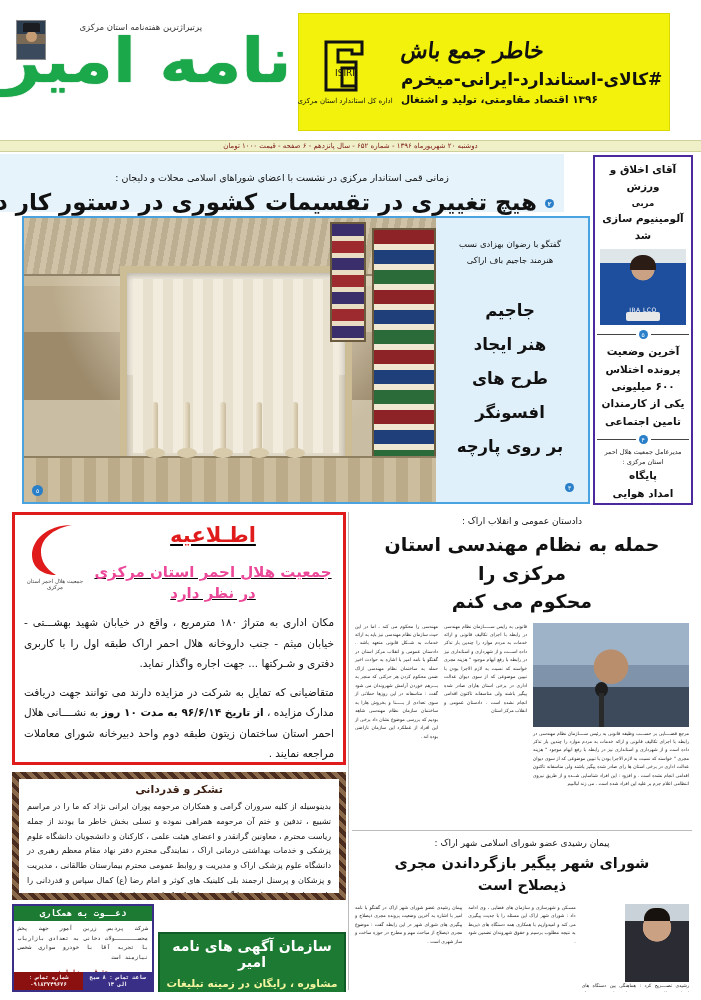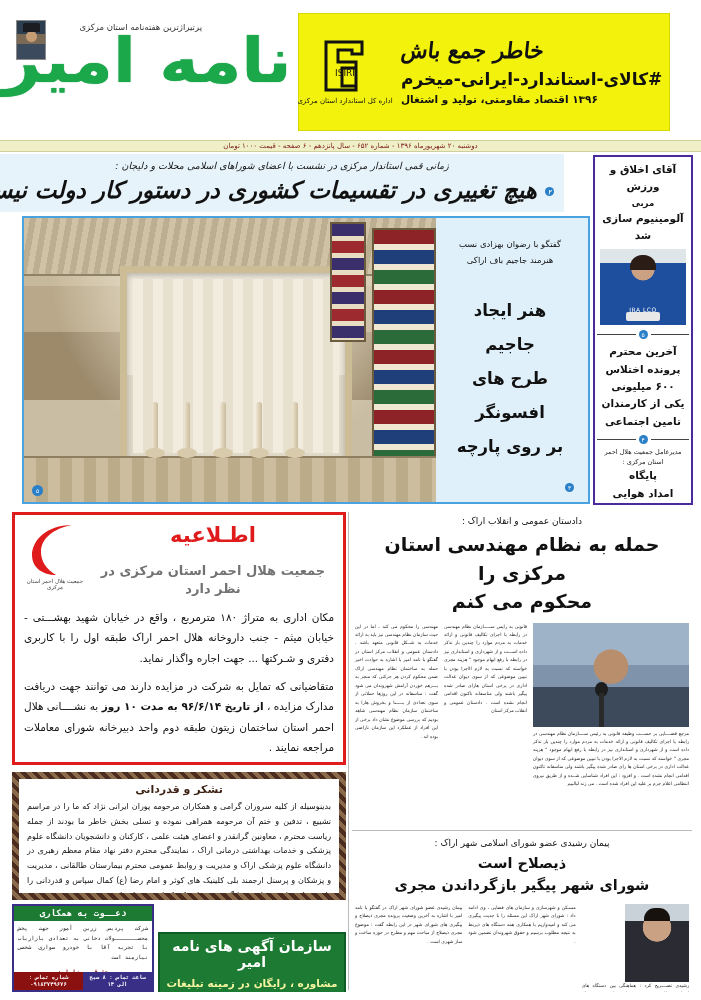--- a/index.html
+++ b/index.html
@@ -154,22 +154,21 @@
     letter-spacing: .2px;
   }
 
   
   .lead-zone {
     position: absolute;
     left: 0; top: 154px;
     width: 564px; height: 58px;
     background: #e6f3fb;
     text-align: center;
-    padding: 4px 10px 0 10px;
-    font-style: italic;
+    padding: 16px 10px 0 10px;
   }
   .kicker {
     font-size: 9.5px;
     color: #111;
     line-height: 1.6;
   }
   .lead-headline {
     font-size: 23px;
     font-weight: bold;
     color: #111;
@@ -359,27 +358,27 @@
   .notice-head {
     display: flex; flex-direction: row-reverse; align-items: flex-start; gap: 6px;
   }
   .crescent {
     width: 62px; height: 68px; position: relative; flex: 0 0 62px;
   }
   .crescent svg { width: 100%; height: 56px; display: block; }
   .crescent .cap {
     font-size: 5.5px; color: #444; text-align: center; margin-top: 1px;
   }
-  .notice-titles { flex: 1; text-align: center; padding-top: 2px; }
+  .notice-titles { flex: 1; text-align: center; padding-top: 2px; text-decoration: underline; }
   .notice-t1 {
     font-size: 21px; font-weight: bold; color: #e01b1b;
     letter-spacing: 2px; line-height: 1.2;
   }
   .notice-t2 {
-    font-size: 13px; font-weight: bold; color: #737373;
+    font-size: 15px; font-weight: bold; color: #ec4899;
     margin-top: 14px; line-height: 1.4;
   }
   .notice-body {
     margin-top: 8px;
     font-size: 10.5px; color: #111; line-height: 1.95;
     text-align: justify;
   }
   .notice-body b { font-weight: bold; }
 
   
@@ -587,22 +586,22 @@
       <div class="spindle" style="left:196px"></div>
       <div class="spindle" style="left:232px"></div>
       <div class="spindle" style="left:268px"></div>
     </div>
     <div class="photo-credit">۵</div>
 
     <div class="photo-caption">
       <div class="pc-sub">گفتگو با رضوان بهزادی نسب</div>
       <div class="pc-sub">هنرمند جاجیم باف اراکی</div>
       <div class="pc-main">
+        <div>جاجیم</div>
         <div>هنر ایجاد</div>
-        <div>جاجیم</div>
         <div>طرح های افسونگر</div>
         <div>بر روی پارچه</div>
       </div>
       <span class="page-dot pc-dot">۳</span>
     </div>
   </div>
 
   <div class="sidebar">
 
     <div>
@@ -614,21 +613,21 @@
         <span class="sb-badge">IRA LCO</span>
       </div>
     </div>
     <div class="sb-sep">
       <span class="line"></span>
       <span class="page-dot">۵</span>
       <span class="line"></span>
     </div>
 
     <div>
-      <div class="sb-title">آخرین محترم</div>
+      <div class="sb-title">آخرین وضعیت</div>
       <div class="sb-title">پرونده اختلاس</div>
       <div class="sb-title">۶۰۰ میلیونی</div>
       <div class="sb-title">یکی از کارمندان</div>
       <div class="sb-title">تامین اجتماعی</div>
     </div>
     <div class="sb-sep">
       <span class="line"></span>
       <span class="page-dot">۴</span>
       <span class="line"></span>
     </div>
@@ -702,22 +701,22 @@
           <div class="mic"></div>
         </div>
         <span>مرجع قضــــایی بر حســـب وظیفه قانونی به رئیس ســــازمان نظام مهندسی در رابطه با اجرای تکالیف قانونی و ارائه خدمات به مردم موارد را چندین بار تذکر داده است و از شهرداری و استانداری نیز در رابطه با رفع ابهام موجود " هزینه مجری " خواسته که نسبت به لازم الاجرا بودن با تبیین موضوعی که از سوی دیوان عدالت اداری در برخی استان ها رای صادر شده پیگیر باشند ولی متاسفانه تاکنون اقدامی انجام نشده است . و افزود : این افراد شناسایی شــده و از طریق نیروی انتظامی اعلام جرم بر علیه این افراد شده است . می زند لبالبیم</span>
       </div>
     </div>
   </div>
 
   <div class="art-bottom">
     <div class="art-kicker">پیمان رشیدی عضو شورای اسلامی شهر اراک :</div>
     <div class="ab-headline">
+      <div>شورای شهر پیگیر بازگرداندن مجری</div>
       <div>ذیصلاح است</div>
-      <div>شورای شهر پیگیر بازگرداندن مجری</div>
     </div>
     <div class="art-cols">
       <div class="art-col">پیمان رشیدی عضو شورای شهر اراک در گفتگو با نامه امیر با اشاره به آخرین وضعیت پرونده مجری ذیصلاح و پیگیری های شورای شهر در این رابطه گفت : موضوع مجری ذیصلاح از مباحث مهم و مطرح در حوزه ساخت و ساز شهری است .</div>
       <div class="art-col">مسـکن و شهرسازی و سازمان های فضایی ، وی ادامه داد : شورای شهر اراک این مسئله را با جدیت پیگیری می کند و امیدواریم با همکاری همه دستگاه های ذیربط به نتیجه مطلوب برسیم و حقوق شهروندان تضمین شود .</div>
       <div class="art-col">
         <div class="ab-photo"></div>
         <span>رشیدی تصــــریح کرد : هماهنگی بین دستگاه های اجرایی ، نظام مهندسی و شهرداری برای رسیدن به یک راهکار عملی ضروری است و شورای شهر در این مسیر از هیچ تلاشی فروگذار نخواهد کرد .</span>
       </div>
     </div>
   </div>

